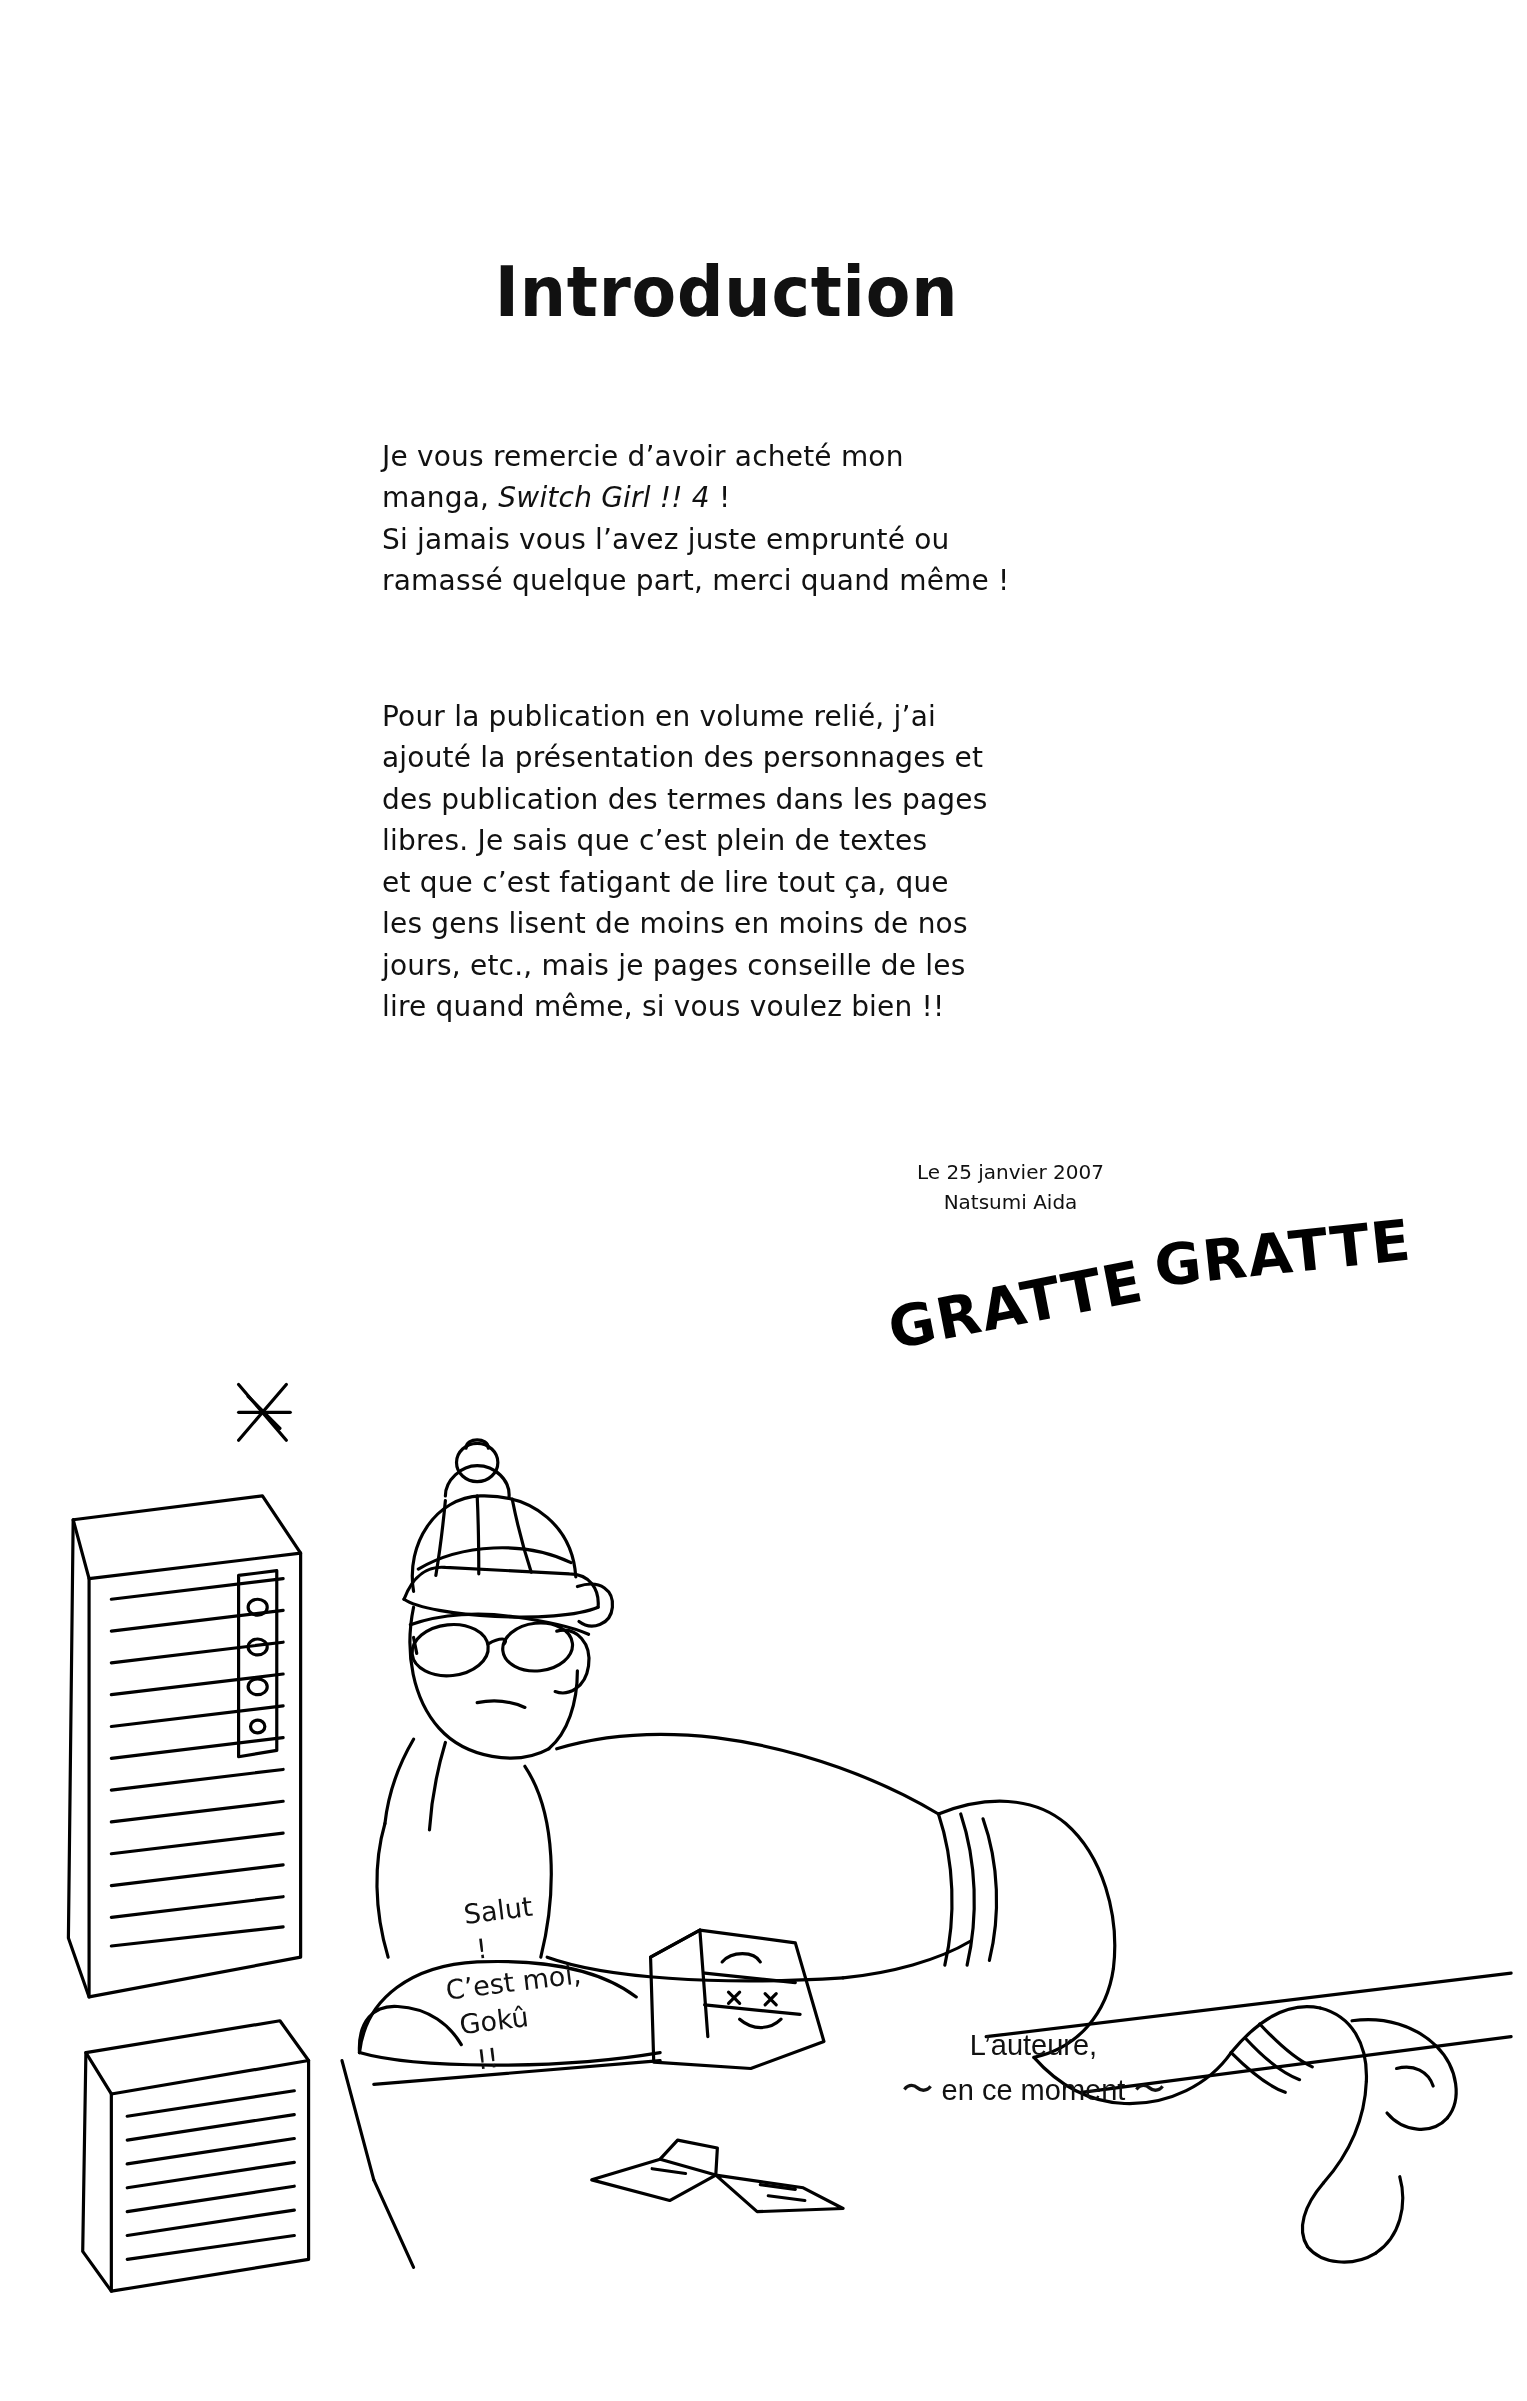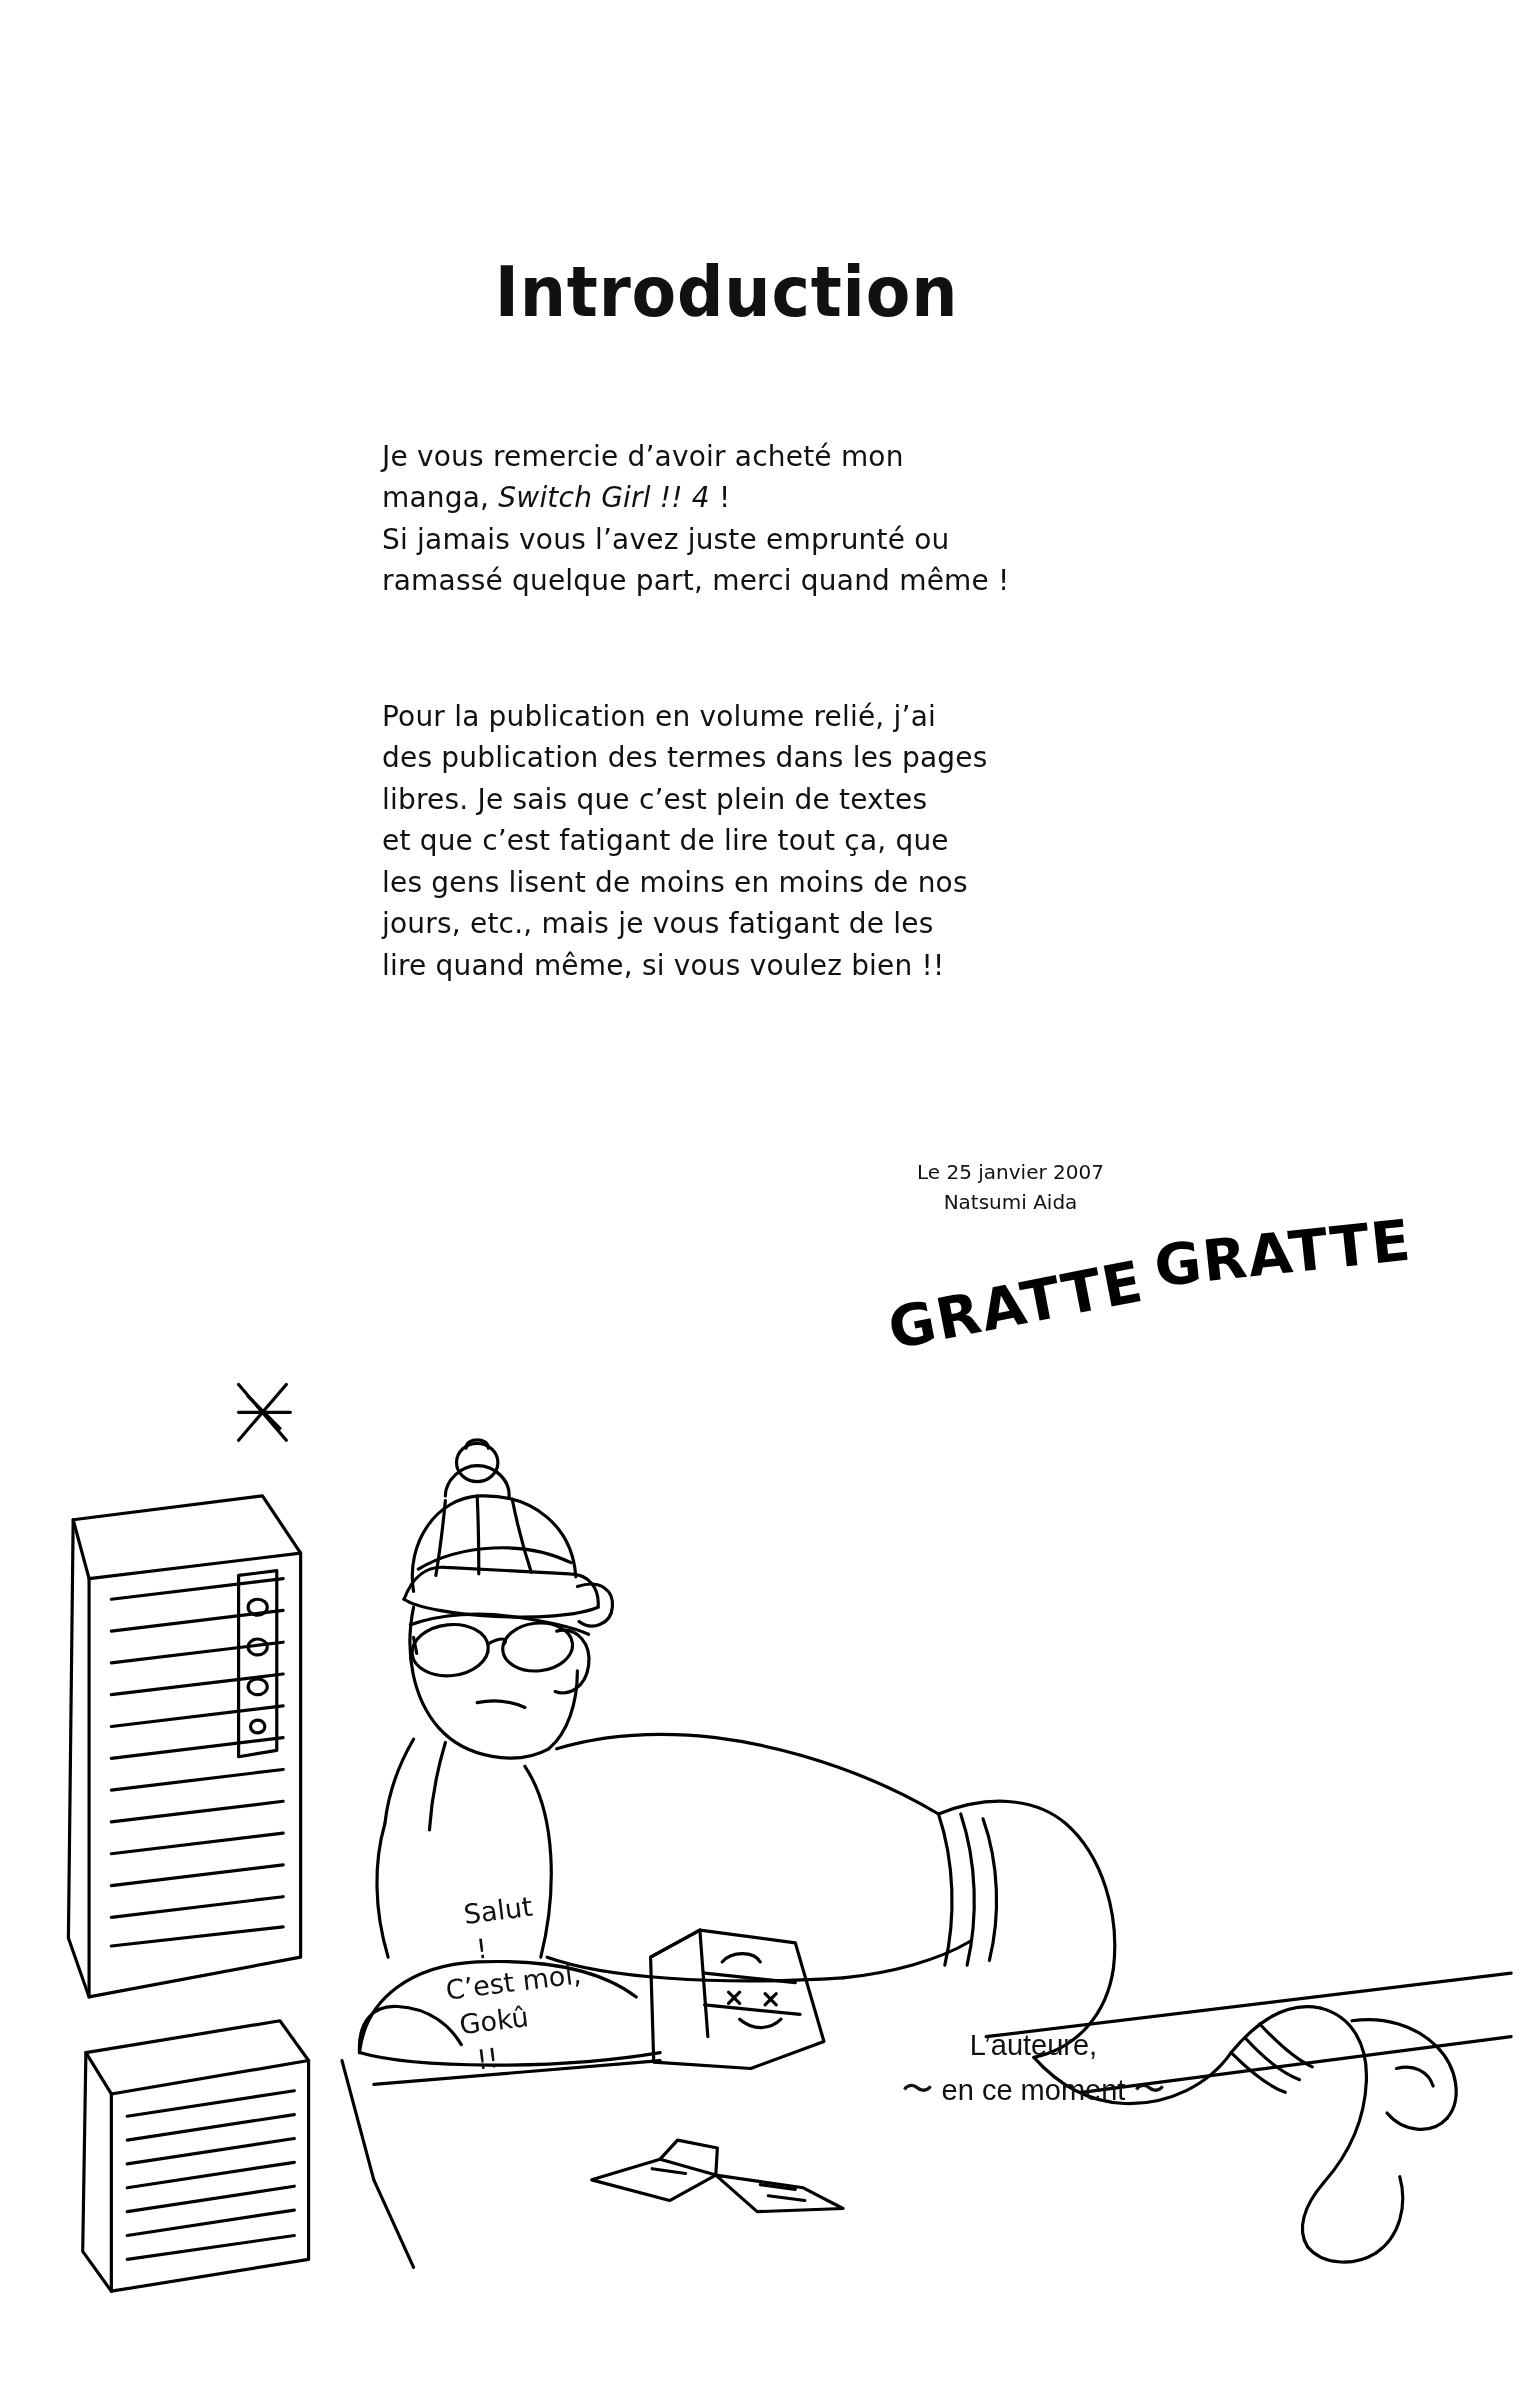--- a/index.html
+++ b/index.html
@@ -136,25 +136,26 @@
 
   <div class="body-block para1">
     <span class="ln">Je vous remercie d’avoir acheté mon</span>
     <span class="ln"><span>manga, <span class="ital">Switch Girl !! 4</span> !</span></span>
     <span class="ln">Si jamais vous l’avez juste emprunté ou</span>
     <span class="ln">ramassé quelque part, merci quand même !</span>
   </div>
 
   <div class="body-block para2">
     <span class="ln">Pour la publication en volume relié, j’ai</span>
+    <span class="ln">ajouté la présentation des personnages et</span>
     <span class="ln">des publication des termes dans les pages</span>
     <span class="ln">libres. Je sais que c’est plein de textes</span>
     <span class="ln">et que c’est fatigant de lire tout ça, que</span>
     <span class="ln">les gens lisent de moins en moins de nos</span>
-    <span class="ln">jours, etc., mais je vous fatigant de les</span>
+    <span class="ln">jours, etc., mais je pages conseille de les</span>
     <span class="ln">lire quand même, si vous voulez bien !!</span>
   </div>
 
   <div class="signature">
     <span class="ln">Le 25 janvier 2007</span>
     <span class="ln">Natsumi Aida</span>
   </div>
 
   <div class="illo">
     <svg width="1527" height="1114" viewBox="0 0 1920 1400" fill="none" xmlns="http://www.w3.org/2000/svg">

